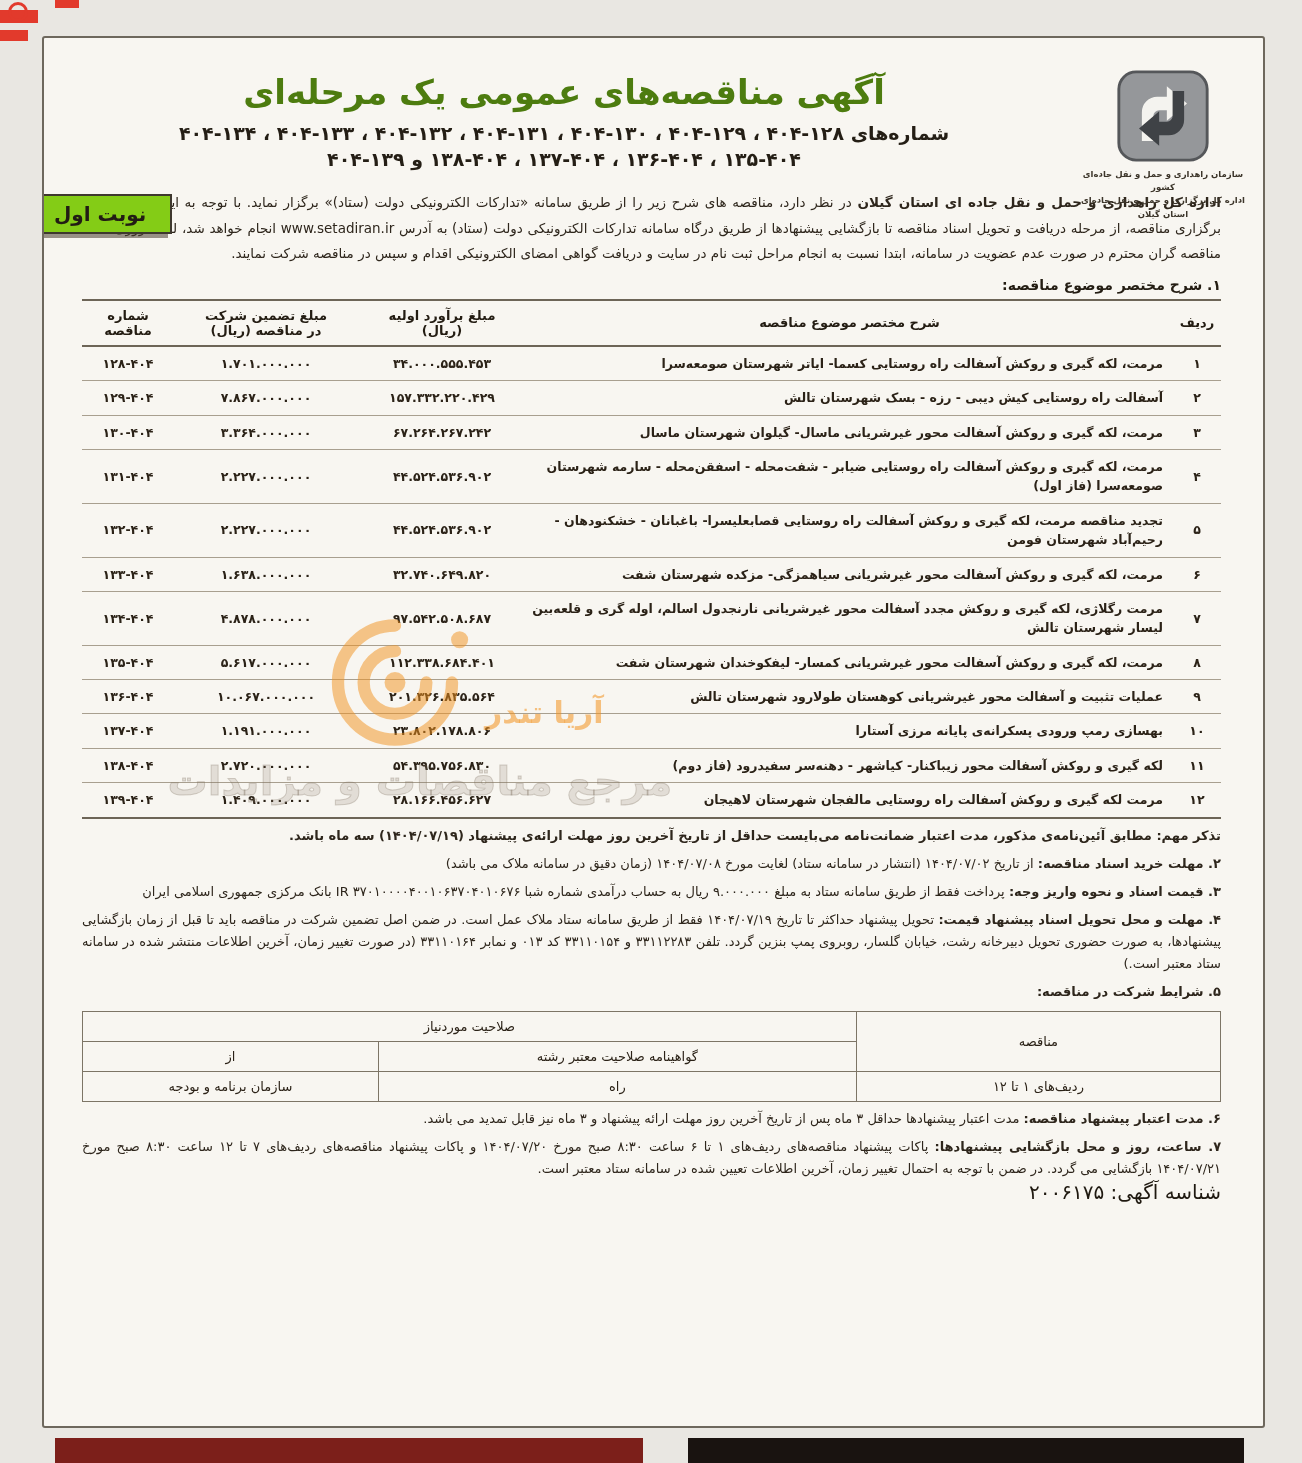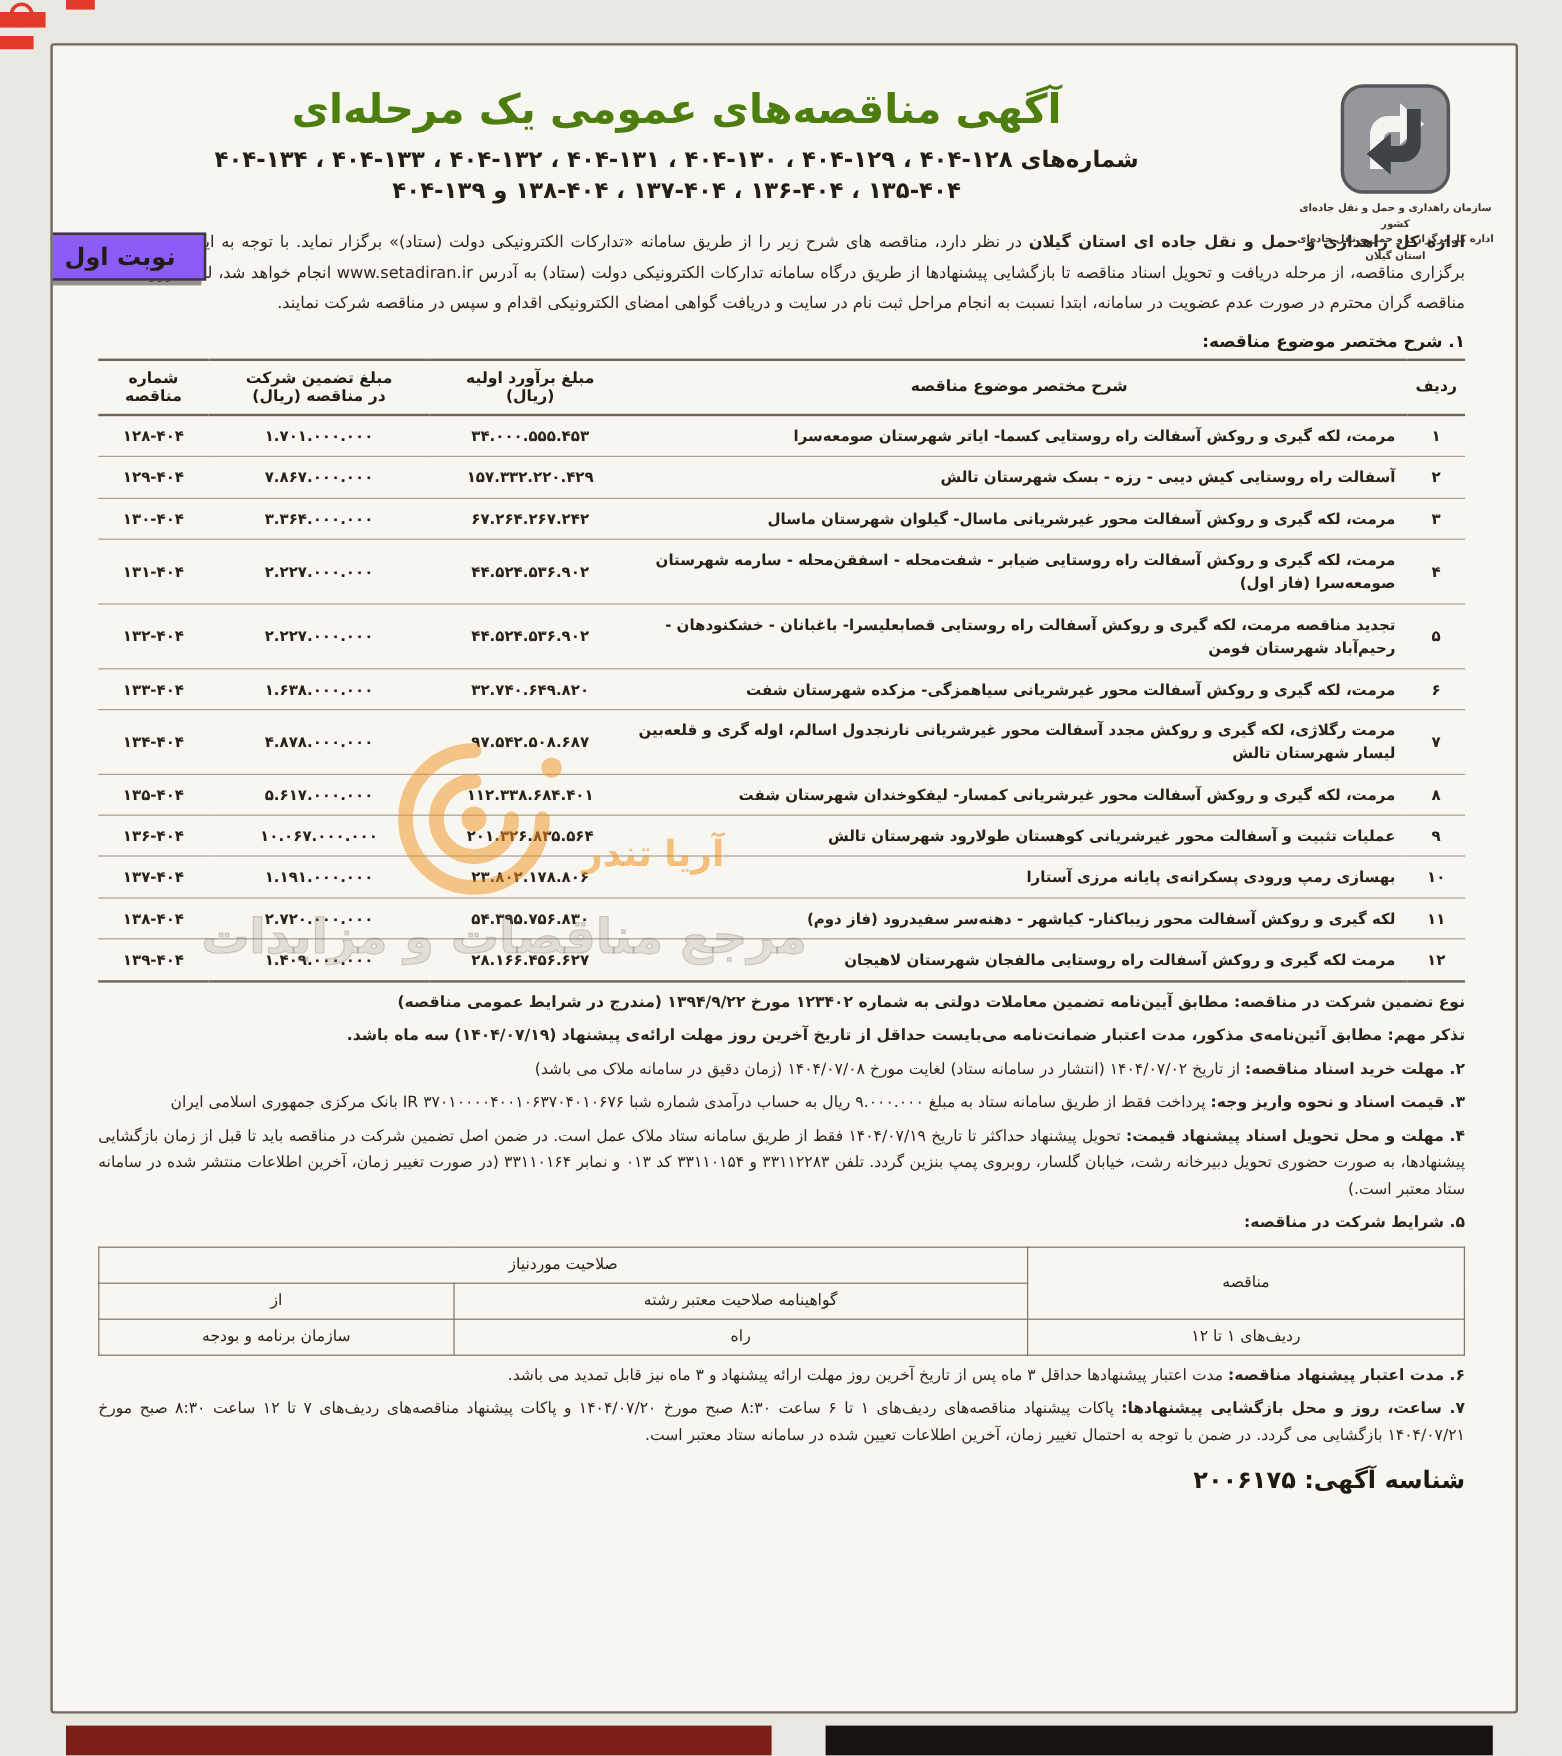--- a/index.html
+++ b/index.html
@@ -32,21 +32,21 @@
   
   .logo-wrap{ position:absolute; right:16px; top:30px; width:168px; text-align:center; }
   .logo-cap{ font-size:8.5px; line-height:1.55; color:#3c352a; font-weight:bold; }
   .head{ margin-right:175px; margin-top:8px; text-align:center; }
   .title{ font-size:34px; font-weight:bold; color:#4d7c0f; letter-spacing:-.5px; }
   .nums{ font-size:19px; font-weight:bold; margin-top:10px; color:#241e15; }
   .nums2{ margin-top:4px; }
 
   .badge{
     position:absolute; left:-16px; top:156px;
-    background:#8b5cf6; border:2px solid #3e382e;
+    background:#84cc16; border:2px solid #3e382e;
     box-shadow:-4px 4px 0 rgba(72,62,46,.55);
     font-size:20px; font-weight:bold; padding:6px 24px; color:#221c14;
   }
 
   .intro{ margin-top:20px; font-size:13.5px; line-height:1.9; text-align:justify; color:#2e261c; }
   .intro .lead{ font-weight:bold; }
 
   .sec-title{ margin-top:10px; font-size:14px; font-weight:bold; color:#241d13; }
 
   
@@ -70,21 +70,21 @@
   .note.allbold{ font-weight:bold; }
 
   
   .qual-table{ width:100%; border-collapse:collapse; margin:8px 0 4px; }
   .qual-table th, .qual-table td{
     border:1.3px solid #7d7566; font-size:13px; font-weight:normal;
     padding:7px 6px; text-align:center; color:#2b2217;
   }
   .q-c1{ width:32%; } .q-c2{ width:42%; } .q-c3{ width:26%; }
 
-  .ad-id{ margin-top:12px; font-size:20px; font-weight:bold; color:#1f1910; }
+  .ad-id{ margin-top:0; font-size:20px; font-weight:normal; color:#1f1910; }
   .ad-id .num{ letter-spacing:1px; }
 
   
   .wm{ position:absolute; left:130px; top:600px; width:580px; height:240px;
        z-index:6; pointer-events:none; }
   .wm svg{ position:absolute; left:170px; top:0; opacity:.5; }
   .wm-fa{ position:absolute; left:355px; top:95px; font-size:30px; font-weight:bold;
           color:rgba(242,146,30,.55); }
   .wm-sub{ position:absolute; left:10px; top:158px; width:560px; font-size:40px; font-weight:bold;
            color:rgba(125,113,95,.18); -webkit-text-stroke:1px rgba(125,113,95,.30);
@@ -223,24 +223,20 @@
       <tr>
         <td>۱۲</td>
         <td class="d">مرمت لکه گیری و روکش آسفالت راه روستایی مالفجان شهرستان لاهیجان</td>
         <td>۲۸.۱۶۶.۴۵۶.۶۲۷</td>
         <td>۱.۴۰۹.۰۰۰.۰۰۰</td>
         <td>۱۳۹-۴۰۴</td>
       </tr>
     </tbody>
   </table>
 
-  <p class="note allbold">
-    <span class="lbl">نوع تضمین شرکت در مناقصه:</span>
-    <span>مطابق آیین‌نامه تضمین معاملات دولتی به شماره ۱۲۳۴۰۲ مورخ ۱۳۹۴/۹/۲۲ (مندرج در شرایط عمومی مناقصه)</span>
-  </p>
   <p class="note allbold">
     <span class="lbl">تذکر مهم:</span>
     <span>مطابق آئین‌نامه‌ی مذکور، مدت اعتبار ضمانت‌نامه می‌بایست حداقل از تاریخ آخرین روز مهلت ارائه‌ی پیشنهاد (۱۴۰۴/۰۷/۱۹) سه ماه باشد.</span>
   </p>
   <p class="note">
     <span class="lbl">۲. مهلت خرید اسناد مناقصه:</span>
     <span>از تاریخ ۱۴۰۴/۰۷/۰۲ (انتشار در سامانه ستاد) لغایت مورخ ۱۴۰۴/۰۷/۰۸ (زمان دقیق در سامانه ملاک می باشد)</span>
   </p>
   <p class="note">
     <span class="lbl">۳. قیمت اسناد و نحوه واریز وجه:</span>

